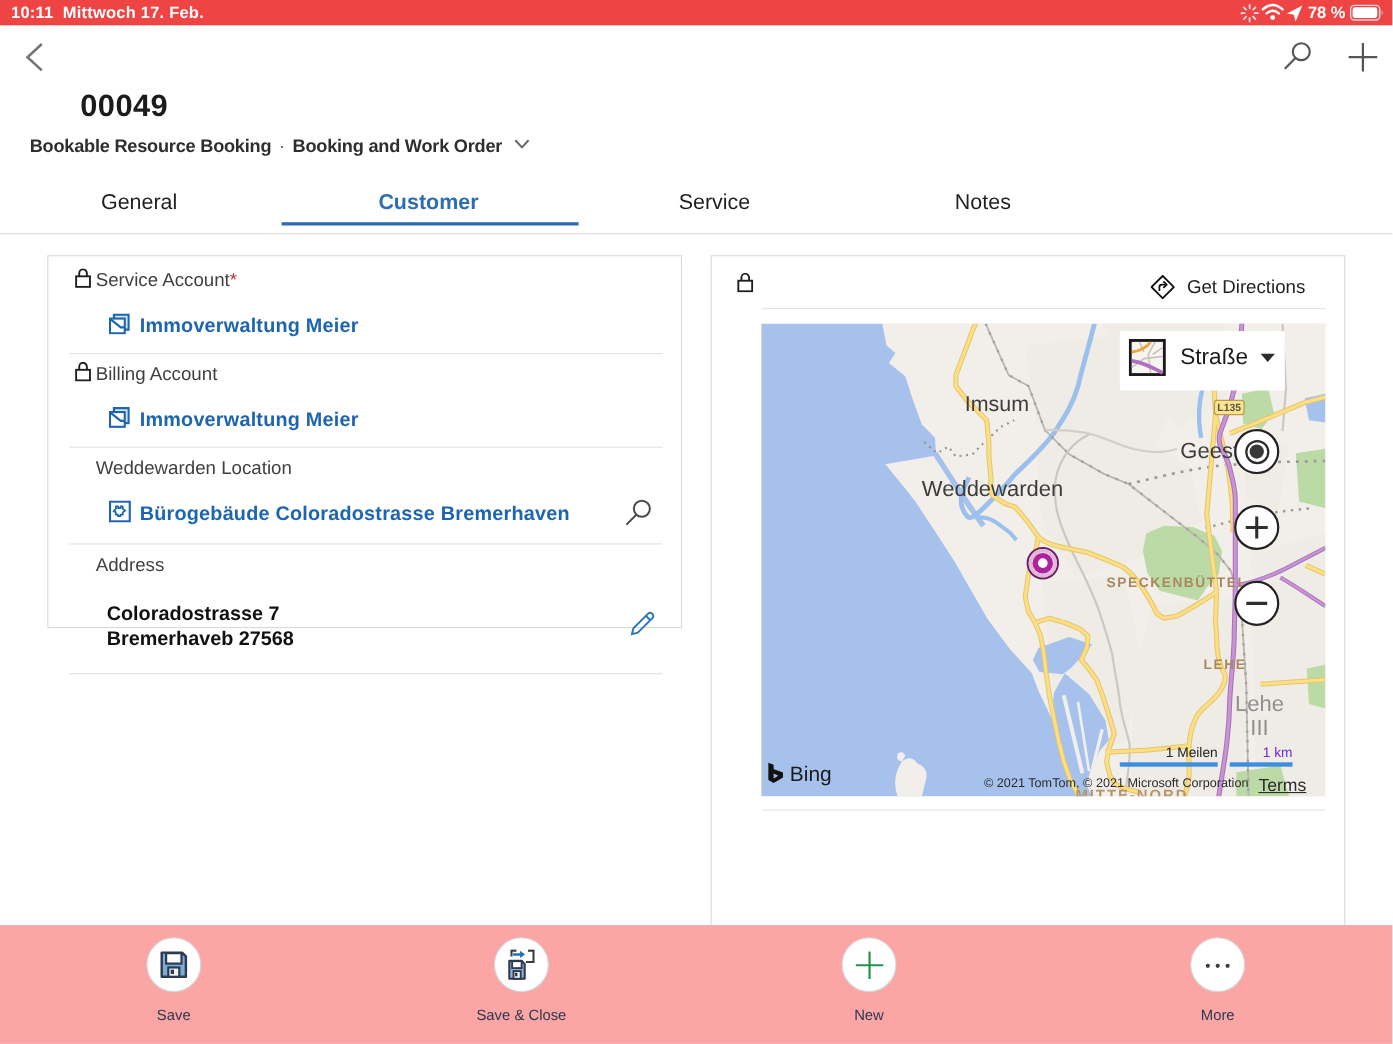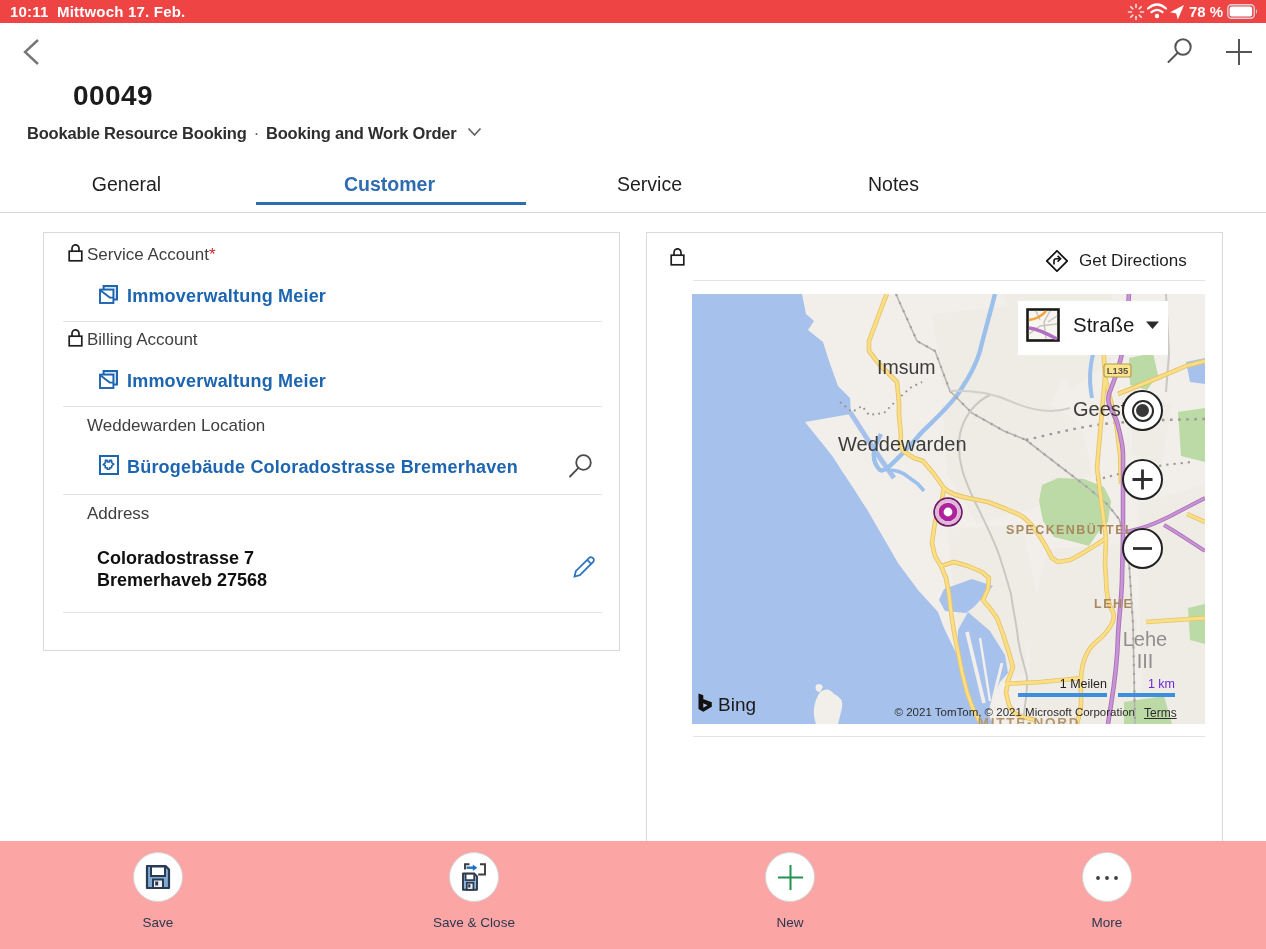--- a/index.html
+++ b/index.html
@@ -23,21 +23,21 @@
 
 #tabs { position:absolute; left:0; top:162px; width:1266px; height:51px;
   border-bottom:1px solid #d8d8d8; }
 .tab { position:absolute; top:11px; width:253px; text-align:center;
   font-size:19.5px; color:#1f1f1f; }
 .tab.active { color:#2e6daf; font-weight:bold; }
 #tabline { position:absolute; left:256px; top:40px; width:270px; height:3px; background:#2e6daf; }
 
 
 .card { position:absolute; background:#fff; border:1px solid #d9d9d9; }
-#card-left  { left:43px; top:232px; width:577px; height:419px; }
+#card-left  { left:43px; top:232px; width:577px; height:339px; }
 #card-right { left:646px; top:232px; width:577px; height:694px; }
 
 .divider { position:absolute; height:1px; background:#e2e2e2; }
 
 .flabel { position:absolute; font-size:17px; color:#3f3f3f; }
 .flabel .req { color:#c02e2e; }
 .flink { position:absolute; font-size:18px; font-weight:bold; color:#1d65b0; letter-spacing:.2px;}
 .baddr { position:absolute; font-size:18px; font-weight:bold; color:#101010; line-height:22px; }
 
 
@@ -319,21 +319,21 @@
       <svg class="abs" style="left:430px;top:234px" width="41" height="41" viewBox="0 0 41 41">
         <path d="M11,20.5 H30" stroke="#2e2e2e" stroke-width="2.8"></path>
       </svg>
 
       <div class="abs" style="left:326px;top:383px;width:89px;text-align:right;font-size:12.5px;color:#1f1f1f;">1 Meilen</div>
       <div class="abs" style="left:326px;top:399px;width:89px;height:3.5px;background:#3e8ee0;"></div>
       <div class="abs" style="left:426px;top:383px;width:57px;text-align:right;font-size:12.5px;color:#6d28d9;">1 km</div>
       <div class="abs" style="left:426px;top:399px;width:57px;height:3.5px;background:#3e8ee0;"></div>
 
       <div class="abs" style="left:140px;top:412px;width:303px;text-align:right;font-size:11.5px;color:#2b2b2b;">© 2021 TomTom, © 2021 Microsoft Corporation</div>
-      <div class="abs" style="left:452px;top:412px;font-size:12px;color:#2b2b2b;text-decoration:underline;">Terms</div>
+      <div class="abs" style="left:452px;top:412px;font-size:16px;color:#2b2b2b;text-decoration:underline;">Terms</div>
 
       <svg class="abs" style="left:6px;top:399px" width="15" height="22" viewBox="0 0 15 22">
         <path d="M0.5,0.5 L5.3,2.2 V14.8 L9.6,12.3 L5.6,10.4 L3.8,5.6 L13.8,9.2 V13.8 L5.3,18.8 L0.5,16.1 Z" fill="#111"></path>
       </svg>
       <div class="abs" style="left:26px;top:400px;font-size:19px;color:#1a1a1a;">Bing</div>
     </div>
 
     <div class="divider" style="left:46px;top:503px;width:512px;"></div>
   </div>
 

